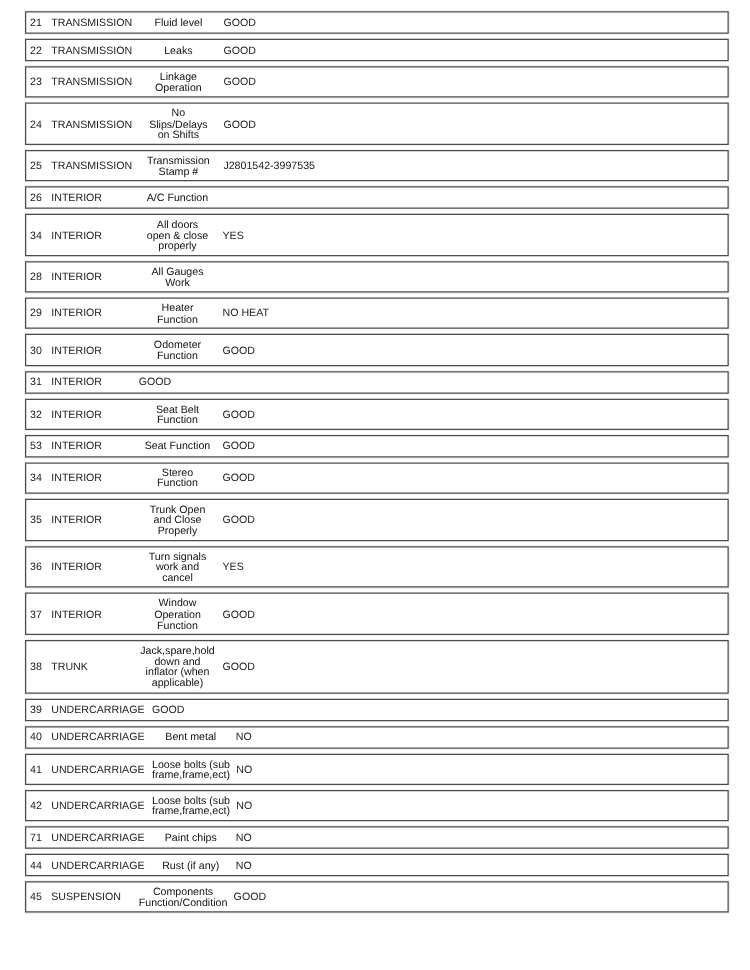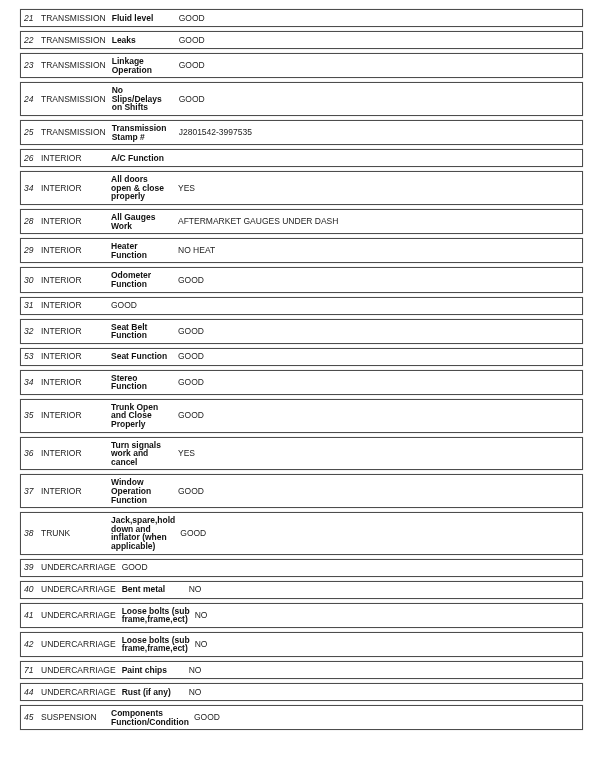--- a/index.html
+++ b/index.html
@@ -33,39 +33,39 @@
     min-height: 18px;
     padding: 3px 2px 3px 2px;
     margin-bottom: 4px;
     font-size: 8.5px;
     line-height: 8.6px;
   }
   .c-num {
     flex: 0 0 17px;
     padding-left: 1px;
     color: #222;
-    font-style: italic;
   }
   .c-cat {
     flex: 0 0 auto;
     min-width: 64px;
     padding-right: 6px;
     box-sizing: content-box;
     color: #222;
     white-space: nowrap;
   }
   .c-item {
     flex: 0 0 auto;
     min-width: 62px;
     max-width: 90px;
     padding-right: 5px;
     box-sizing: content-box;
-    font-weight: bold;
+    font-weight: normal;
     color: #111;
     white-space: pre-line;
+    text-align: center;
   }
   .c-val {
     flex: 1 1 auto;
     color: #222;
     white-space: nowrap;
   }
 </style>
 </head>
 <body>
 
@@ -124,21 +124,20 @@
 open &amp; close
 properly</div>
     <div class="c-val">YES</div>
   </div>
 
   <div class="row">
     <div class="c-num">28</div>
     <div class="c-cat">INTERIOR</div>
     <div class="c-item">All Gauges
 Work</div>
-    <div class="c-val">AFTERMARKET GAUGES UNDER DASH</div>
   </div>
 
   <div class="row">
     <div class="c-num">29</div>
     <div class="c-cat">INTERIOR</div>
     <div class="c-item">Heater
 Function</div>
     <div class="c-val">NO HEAT</div>
   </div>
 

